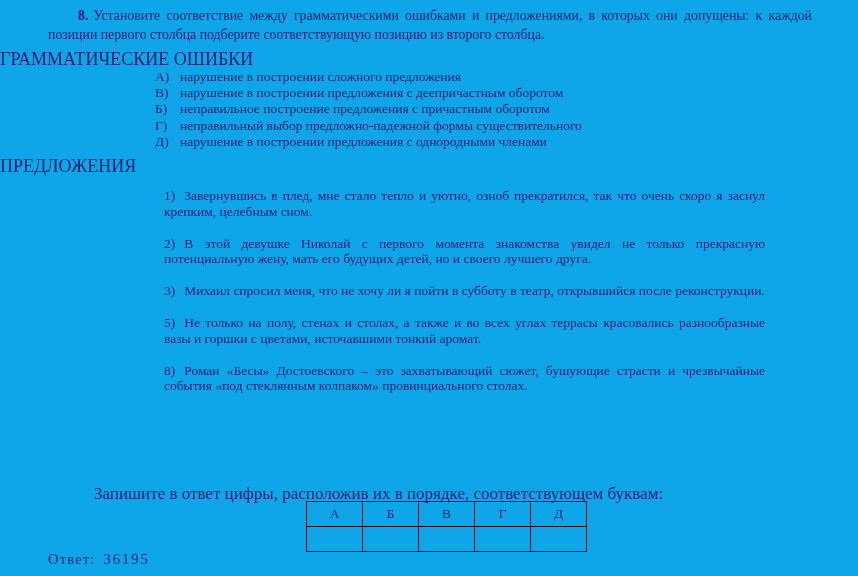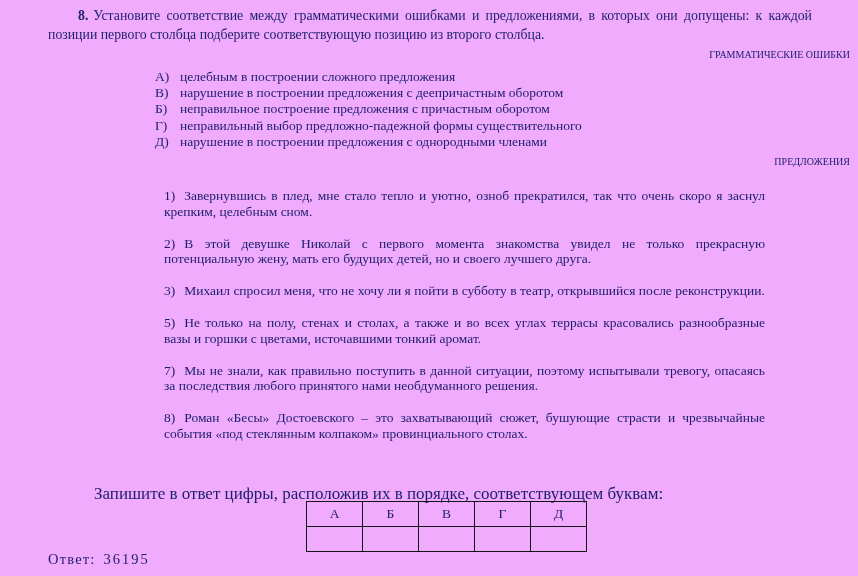--- a/index.html
+++ b/index.html
@@ -4,21 +4,21 @@
 <style>
   html, body {
     margin: 0;
     padding: 0;
     background: #ffffff;
   }
   .page {
     position: relative;
     width: 858px;
     height: 576px;
-    background: #f0abfc;
+    background: #0ea5e9;
     font-family: "Liberation Serif", "DejaVu Serif", serif;
     color: #1d1d6d;
     overflow: hidden;
   }
   .intro {
     position: absolute;
     left: 48px;
     top: 6px;
     width: 764px;
     font-size: 13.8px;
@@ -28,22 +28,22 @@
     margin: 0;
   }
   .intro .num {
     font-weight: bold;
     margin-right: 5px;
   }
   .section-heading {
     position: absolute;
     left: 0;
     width: 850px;
-    text-align: right;
-    font-size: 10px;
+    text-align: left;
+    font-size: 18px;
     margin: 0;
   }
   .heading-errors { top: 49px; }
   .heading-sentences { top: 156px; }
   .errors-list {
     position: absolute;
     left: 155px;
     top: 69px;
     font-size: 13.5px;
     line-height: 16.2px;
@@ -110,21 +110,21 @@
 <div class="page">
 
   <p class="intro">
     <span class="num">8.</span><span>Установите соответствие между грамматическими ошибками и предложениями, в которых они допущены: к каждой позиции первого столбца подберите соответствующую позицию из второго столбца.</span>
   </p>
 
   <div class="section-heading heading-errors">ГРАММАТИЧЕСКИЕ ОШИБКИ</div>
 
   <div class="errors-list">
     <div class="error-line">
-      <span class="label">А)</span><span>целебным в построении сложного предложения</span>
+      <span class="label">А)</span><span>нарушение в построении сложного предложения</span>
     </div>
     <div class="error-line">
       <span class="label">В)</span><span>нарушение в построении предложения с деепричастным оборотом</span>
     </div>
     <div class="error-line">
       <span class="label">Б)</span><span>неправильное построение предложения с причастным оборотом</span>
     </div>
     <div class="error-line">
       <span class="label">Г)</span><span>неправильный выбор предложно-падежной формы существительного</span>
     </div>
@@ -133,21 +133,20 @@
     </div>
   </div>
 
   <div class="section-heading heading-sentences">ПРЕДЛОЖЕНИЯ</div>
 
   <div class="sentences-list">
     <p><span class="num">1)</span><span>Завернувшись в плед, мне стало тепло и уютно, озноб прекратился, так что очень скоро я заснул крепким, целебным сном.</span></p>
     <p><span class="num">2)</span><span>В этой девушке Николай с первого момента знакомства увидел не только прекрасную потенциальную жену, мать его будущих детей, но и своего лучшего друга.</span></p>
     <p><span class="num">3)</span><span>Михаил спросил меня, что не хочу ли я пойти в субботу в театр, открывшийся после реконструкции.</span></p>
     <p><span class="num">5)</span><span>Не только на полу, стенах и столах, а также и во всех углах террасы красовались разнообразные вазы и горшки с цветами, источавшими тонкий аромат.</span></p>
-    <p><span class="num">7)</span><span>Мы не знали, как правильно поступить в данной ситуации, поэтому испытывали тревогу, опасаясь за последствия любого принятого нами необдуманного решения.</span></p>
     <p><span class="num">8)</span><span>Роман «Бесы» Достоевского – это захватывающий сюжет, бушующие страсти и чрезвычайные события «под стеклянным колпаком» провинциального столах.</span></p>
   </div>
 
   <p class="instruction">Запишите в ответ цифры, расположив их в порядке, соответствующем буквам:</p>
 
   <table class="answer-table">
     <tbody>
       <tr>
         <td>А</td>
         <td>Б</td>

